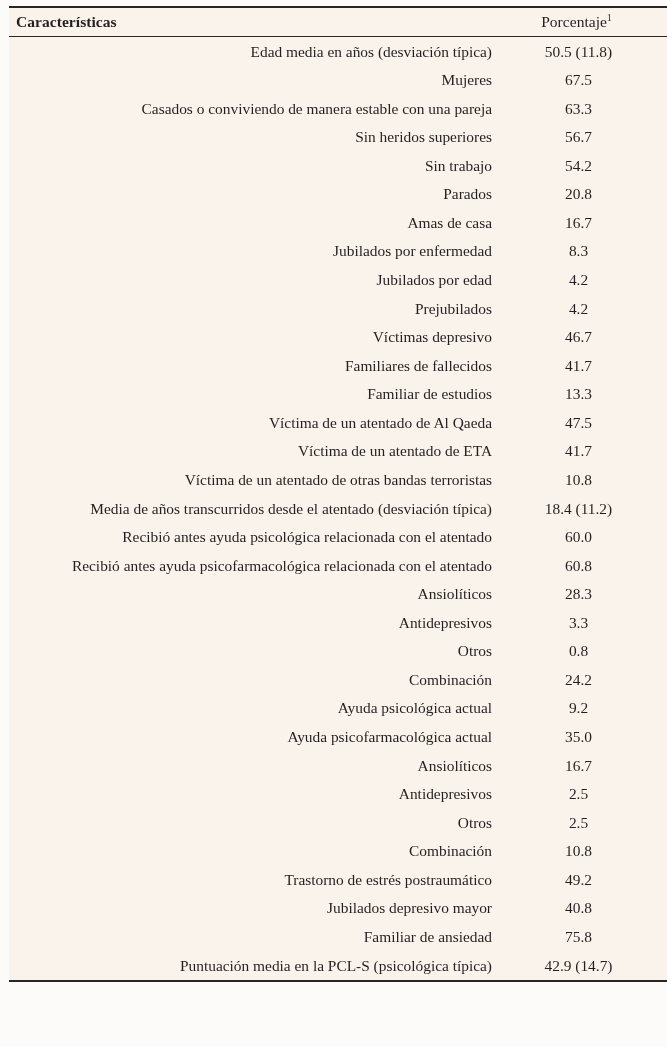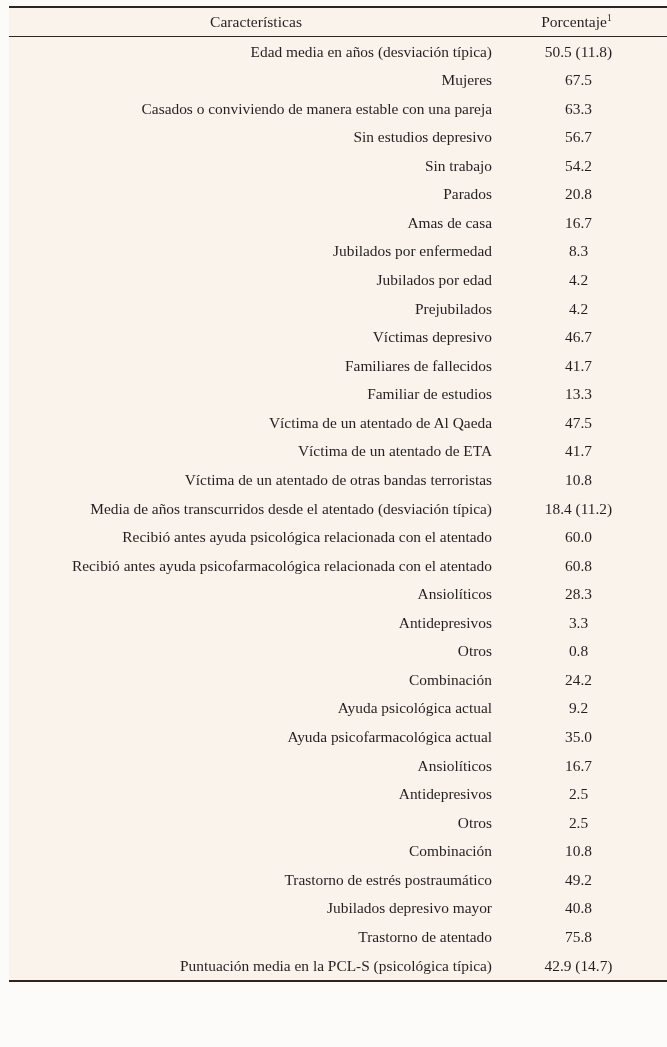--- a/index.html
+++ b/index.html
@@ -38,23 +38,24 @@
     font-weight: normal;
     font-size: 15.5px;
     color: #231f20;
     padding: 5px 0 5px 0;
     border-bottom: 1.1px solid #2b2523;
     vertical-align: bottom;
     letter-spacing: 0.05px;
   }
 
   th.col-characteristics {
-    text-align: center;
+    text-align: left;
     padding-left: 7px;
     width: 480px;
+    font-weight: bold;
   }
   th.col-percentage {
     text-align: center;
     width: 161px;
     padding-right: 14px;
   }
   th.col-percentage sup {
     font-size: 9.5px;
     vertical-align: super;
     line-height: 0;
@@ -103,21 +104,21 @@
         </tr>
         <tr>
           <td class="label">Mujeres</td>
           <td class="value">67.5</td>
         </tr>
         <tr>
           <td class="label">Casados o conviviendo de manera estable con una pareja</td>
           <td class="value">63.3</td>
         </tr>
         <tr>
-          <td class="label">Sin estudios depresivo</td>
+          <td class="label">Sin heridos superiores</td>
           <td class="value">56.7</td>
         </tr>
         <tr>
           <td class="label">Sin trabajo</td>
           <td class="value">54.2</td>
         </tr>
         <tr>
           <td class="label indent">Parados</td>
           <td class="value">20.8</td>
         </tr>
@@ -215,21 +216,21 @@
         </tr>
         <tr>
           <td class="label">Trastorno de estrés postraumático</td>
           <td class="value">49.2</td>
         </tr>
         <tr>
           <td class="label">Jubilados depresivo mayor</td>
           <td class="value">40.8</td>
         </tr>
         <tr>
-          <td class="label">Trastorno de atentado</td>
+          <td class="label">Familiar de ansiedad</td>
           <td class="value">75.8</td>
         </tr>
         <tr class="last-row">
           <td class="label">Puntuación media en la PCL-S (psicológica típica)</td>
           <td class="value">42.9 (14.7)</td>
         </tr>
       </tbody>
   </table>
 </div>
 

